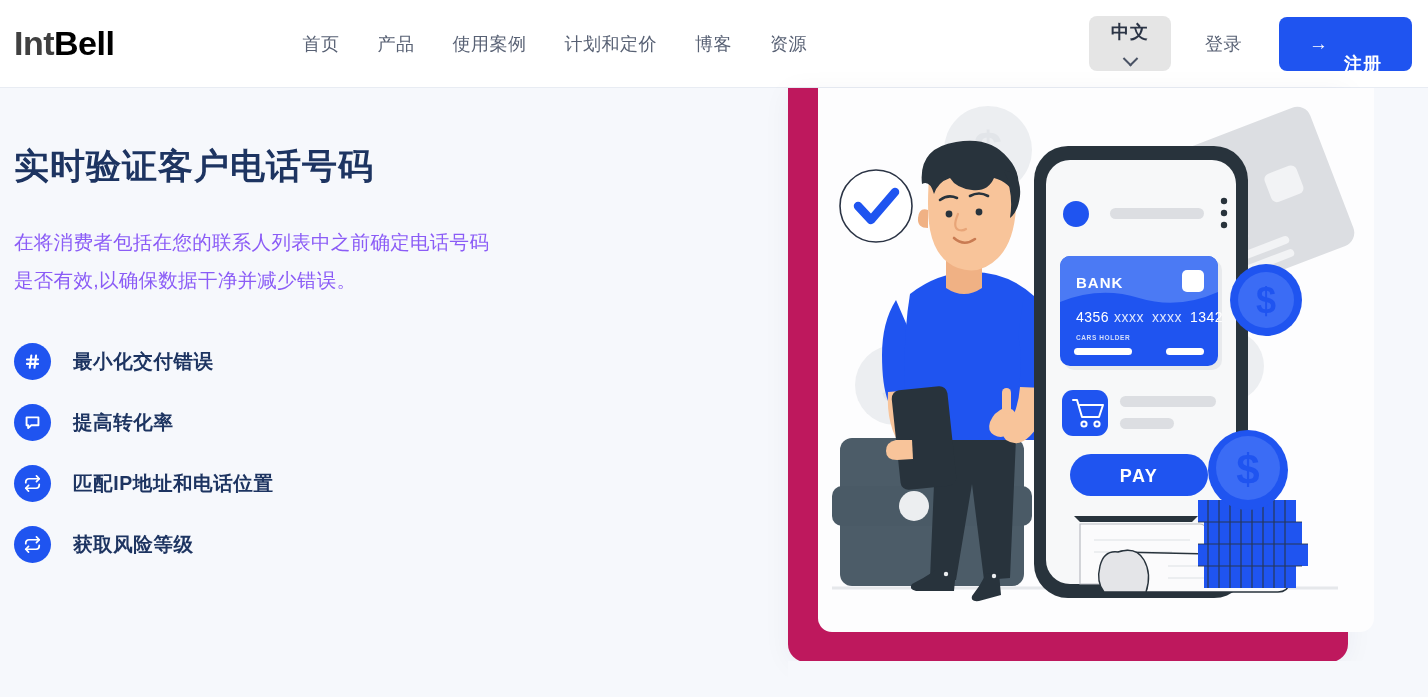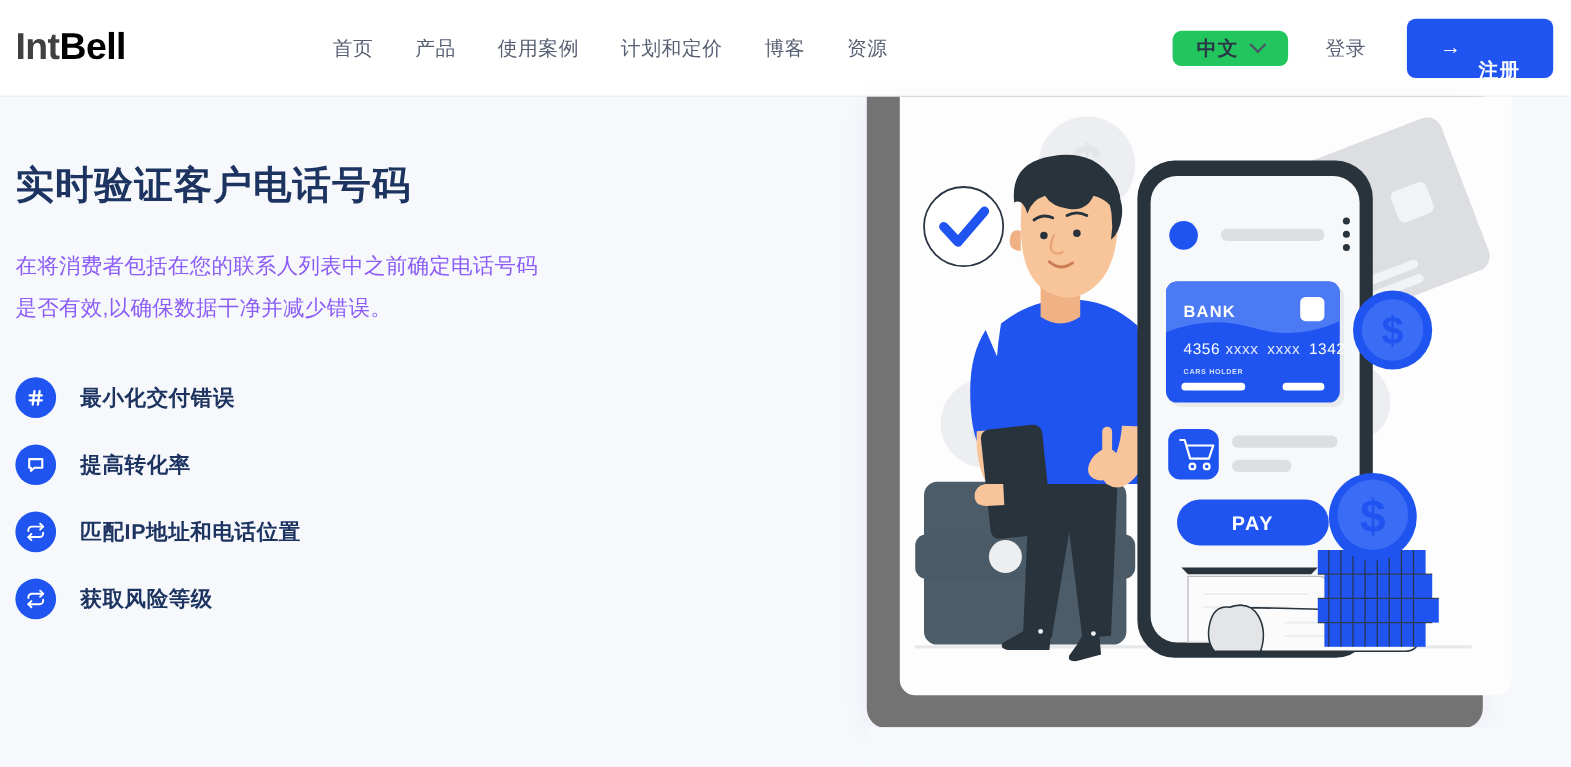--- a/index.html
+++ b/index.html
@@ -48,25 +48,26 @@
   .header-right {
     margin-left: auto;
     display: flex;
     align-items: center;
     gap: 0;
   }
   .lang {
     display: flex;
     align-items: center;
     gap: 12px;
-    background: #22c55e;
+    background: #e5e5e5;
     border-radius: 8px;
     padding: 4px 22px;
     cursor: pointer;
     margin-right: 34px;
+    flex-direction: column;
   }
   .lang-label {
     font-size: 18px;
     font-weight: 700;
     color: #2b3445;
     letter-spacing: 1px;
   }
   .chev {
     width: 11px; height: 11px;
     border-right: 2.2px solid #4a5365;
@@ -107,20 +108,21 @@
   .left {
     width: 788px;
     padding: 60px 0 0 14px;
   }
   .hero-title {
     font-size: 35px;
     font-weight: 700;
     color: #1d3461;
     letter-spacing: 1px;
     line-height: 1.2;
+    font-family: Liberation Mono, monospace;
   }
   .hero-sub {
     margin-top: 33px;
     font-size: 19.5px;
     line-height: 1.95;
     color: #8b5cf6;
     max-width: 580px;
     letter-spacing: 0.3px;
   }
   .features {
@@ -154,21 +156,21 @@
   
   .right {
     flex: 1;
     padding: 0 20px 0 0;
     position: relative;
   }
   .art-card {
     position: absolute;
     left: 0; top: 0;
     width: 560px; height: 574px;
-    background: #737373;
+    background: #be185d;
     border-radius: 0 0 18px 18px;
     box-shadow: 0 4px 28px rgba(27,44,85,.05);
   }
   .art-inner {
     position: absolute;
     left: 30px; top: 0;
     width: 556px; height: 544px;
     background: #fdfdfe;
     border-radius: 0 0 14px 14px;
     overflow: hidden;

